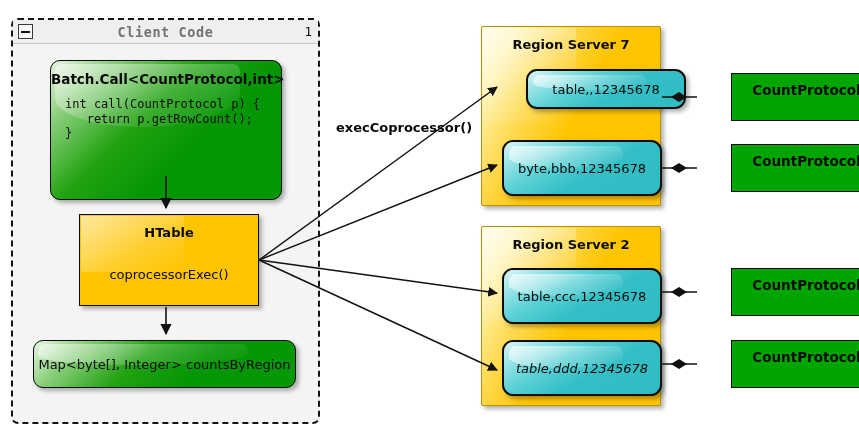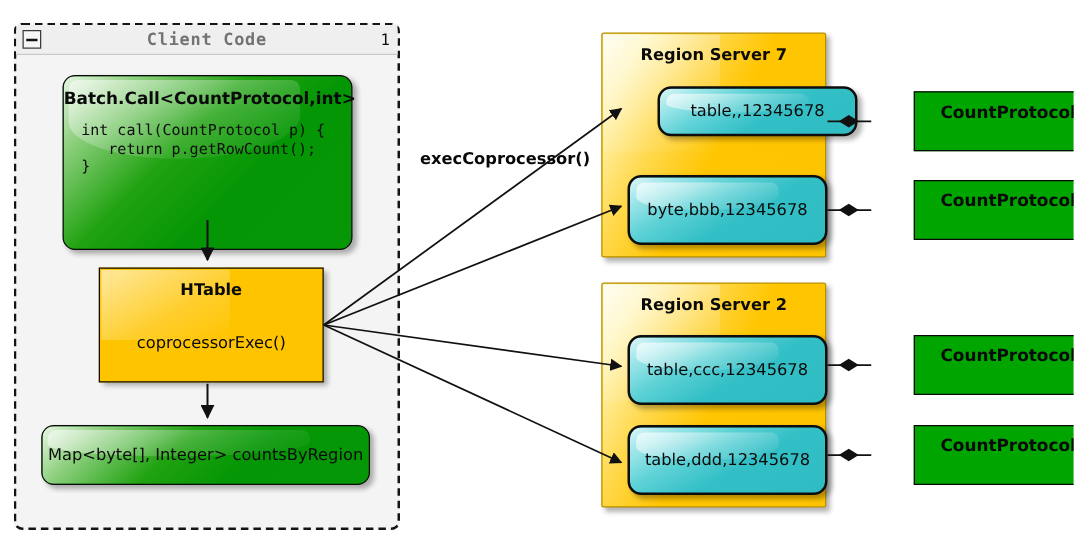--- a/index.html
+++ b/index.html
@@ -273,21 +273,21 @@
   <div class="gbox yellow-pkg" style="left:481px; top:226px; width:180px; height:180px;">
     <div class="gloss"></div>
     <div class="box-title" style="top:10px;">Region Server 2</div>
   </div>
 
   <div class="gbox cyan-round" style="left:502px; top:268px; width:160px; height:56px;">
     <div class="gloss"></div>
     <div class="center-label">table,ccc,12345678</div>
   </div>
 
-  <div class="gbox cyan-round" style="left:502px; top:340px; width:160px; height:56px;">
+  <div class="gbox cyan-round" style="left:502px; top:340px; width:160px; height:56px;font-style:italic;">
     <div class="gloss"></div>
     <div class="center-label">table,ddd,12345678</div>
   </div>
 
   <div class="gbox green-flat" style="left:697px; top:268px; width:151px; height:48px;">
     <div class="box-title" style="top:8px; font-size:13.5px;">CountProtocol</div>
   </div>
 
   <div class="gbox green-flat" style="left:697px; top:340px; width:151px; height:48px;">
     <div class="box-title" style="top:8px; font-size:13.5px;">CountProtocol</div>

